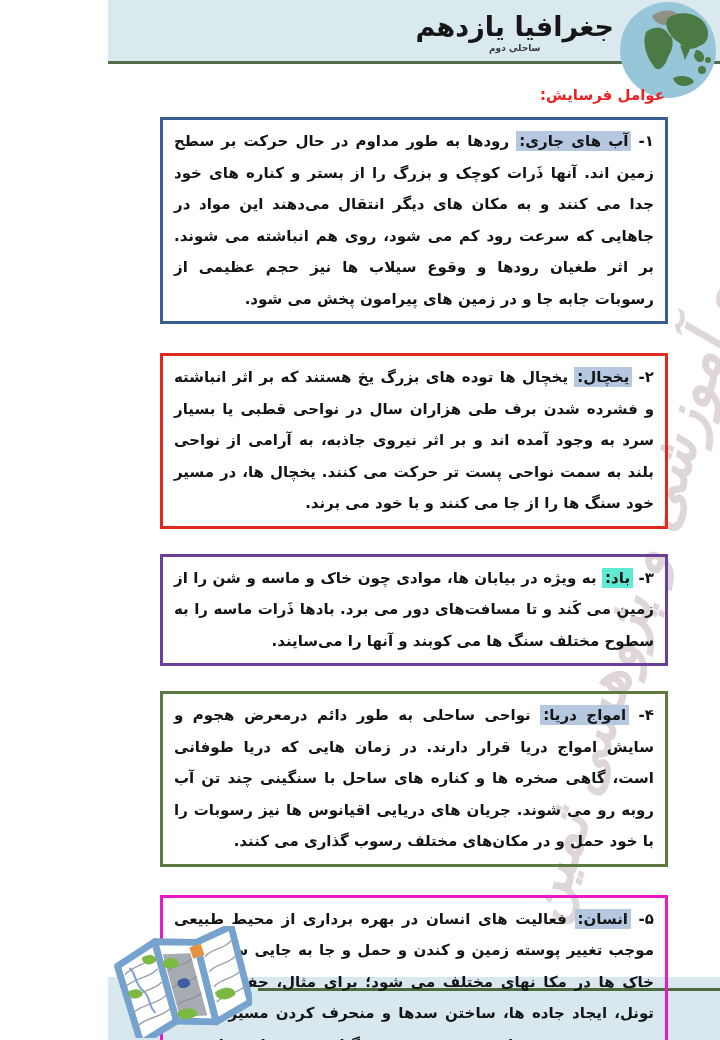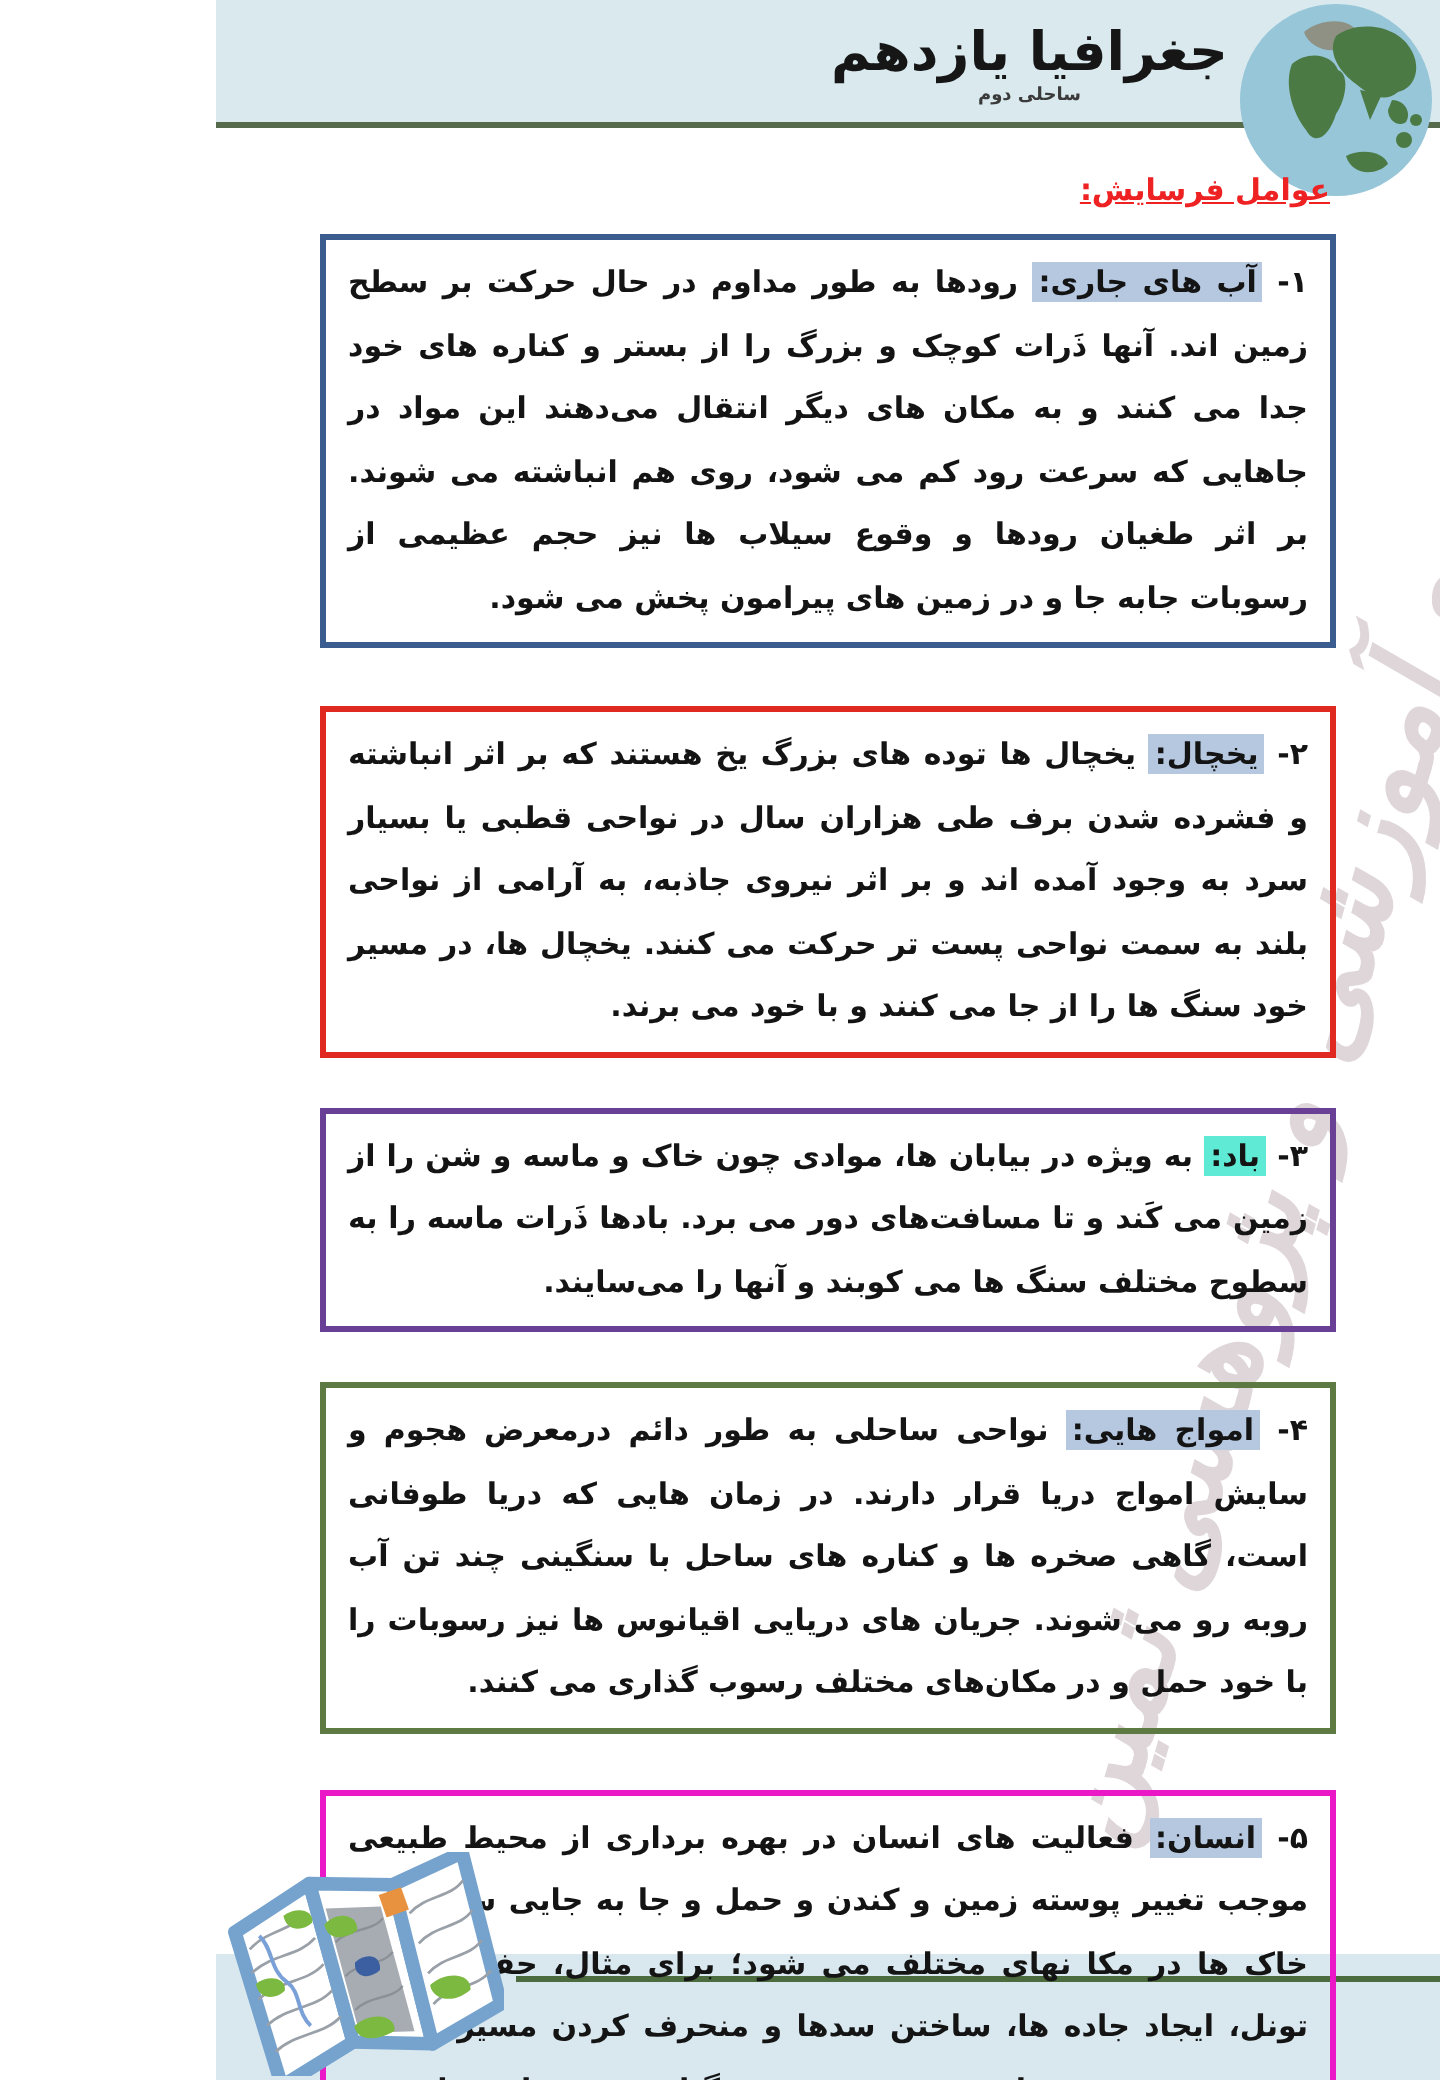--- a/index.html
+++ b/index.html
@@ -8,21 +8,21 @@
 
   
   .header-band{position:absolute;top:0;left:0;width:720px;height:62px;background:#d9e9ee;}
   .header-rule{position:absolute;top:61px;left:0;width:612px;height:3px;background:#566b4b;}
   .logo{position:absolute;top:12px;right:106px;text-align:center;color:#161616;direction:rtl;z-index:3;}
   .logo-title{font-size:27px;font-weight:700;letter-spacing:-1px;line-height:1.1;}
   .logo-sub{font-size:9px;font-weight:700;color:#3a3a3a;margin-top:1px;}
   .globe{position:absolute;top:0;right:2px;width:100px;height:100px;z-index:2;}
 
   
-  .page-heading{position:absolute;top:86px;right:55px;font-size:15px;font-weight:700;z-index:3;text-decoration:underline;}
+  .page-heading{position:absolute;top:86px;right:55px;font-size:15px;font-weight:700;z-index:3;}
 
   
   .watermark{position:absolute;top:545px;left:540px;transform:translate(-50%,-50%) rotate(-74deg);
     white-space:nowrap;font-size:58px;font-weight:700;font-style:italic;color:#c5b6bc;opacity:.55;
     z-index:1;pointer-events:none;}
 
   
   .content{position:absolute;top:117px;right:52px;left:52px;z-index:2;}
   .box{border:3px solid #333;background:transparent;padding:6px 11px;margin-bottom:25px;}
   .box:nth-child(1){margin-bottom:29px;}
@@ -80,21 +80,21 @@
 
     <div class="box" style="border-color: rgb(224, 42, 33);">
       <p><span>۲-</span> <span class="hl" style="background-color: rgb(181, 200, 224);">یخچال:</span> <span>یخچال ها توده های بزرگ یخ هستند که بر اثر انباشته و فشرده شدن برف طی هزاران سال در نواحی قطبی یا بسیار سرد به وجود آمده اند و بر اثر نیروی جاذبه، به آرامی از نواحی بلند به سمت نواحی پست تر حرکت می کنند. یخچال ها، در مسیر خود سنگ ها را از جا می کنند و با خود می برند.</span></p>
     </div>
 
     <div class="box" style="border-color: rgb(106, 64, 150);">
       <p><span>۳-</span> <span class="hl" style="background-color: #5eead4;">باد:</span> <span>به ویژه در بیابان ها، موادی چون خاک و ماسه و شن را از زمین می کَند و تا مسافت‌های دور می برد. بادها ذَرات ماسه را به سطوح مختلف سنگ ها می کوبند و آنها را می‌سایند.</span></p>
     </div>
 
     <div class="box" style="border-color: rgb(93, 122, 66);">
-      <p><span>۴-</span> <span class="hl" style="background-color: rgb(181, 200, 224);">امواج هایی:</span> <span>نواحی ساحلی به طور دائم درمعرض هجوم و سایش امواج دریا قرار دارند. در زمان هایی که دریا طوفانی است، گاهی صخره ها و کناره های ساحل با سنگینی چند تن آب روبه رو می شوند. جریان های دریایی اقیانوس ها نیز رسوبات را با خود حمل و در مکان‌های مختلف رسوب گذاری می کنند.</span></p>
+      <p><span>۴-</span> <span class="hl" style="background-color: rgb(181, 200, 224);">امواج دریا:</span> <span>نواحی ساحلی به طور دائم درمعرض هجوم و سایش امواج دریا قرار دارند. در زمان هایی که دریا طوفانی است، گاهی صخره ها و کناره های ساحل با سنگینی چند تن آب روبه رو می شوند. جریان های دریایی اقیانوس ها نیز رسوبات را با خود حمل و در مکان‌های مختلف رسوب گذاری می کنند.</span></p>
     </div>
 
     <div class="box" style="border-color: rgb(234, 24, 198);">
       <p><span>۵-</span> <span class="hl" style="background-color: rgb(181, 200, 224);">انسان:</span> <span>فعالیت های انسان در بهره برداری از محیط طبیعی موجب تغییر پوسته زمین و کندن و حمل و جا به جایی سنگ ها و خاک ها در مکا نهای مختلف می شود؛ برای مثال، حفر معدن و تونل، ایجاد جاده ها، ساختن سدها و منحرف کردن مسیر رودها، شخم زدن زمین و از بین بردن پوشش گیاهی، تغییرات زیادی در پوسته زمین ایجاد می کنند.</span></p>
     </div>
 
   </div>
 
   <div class="footer-band"></div>
   <div class="footer-rule"></div>

